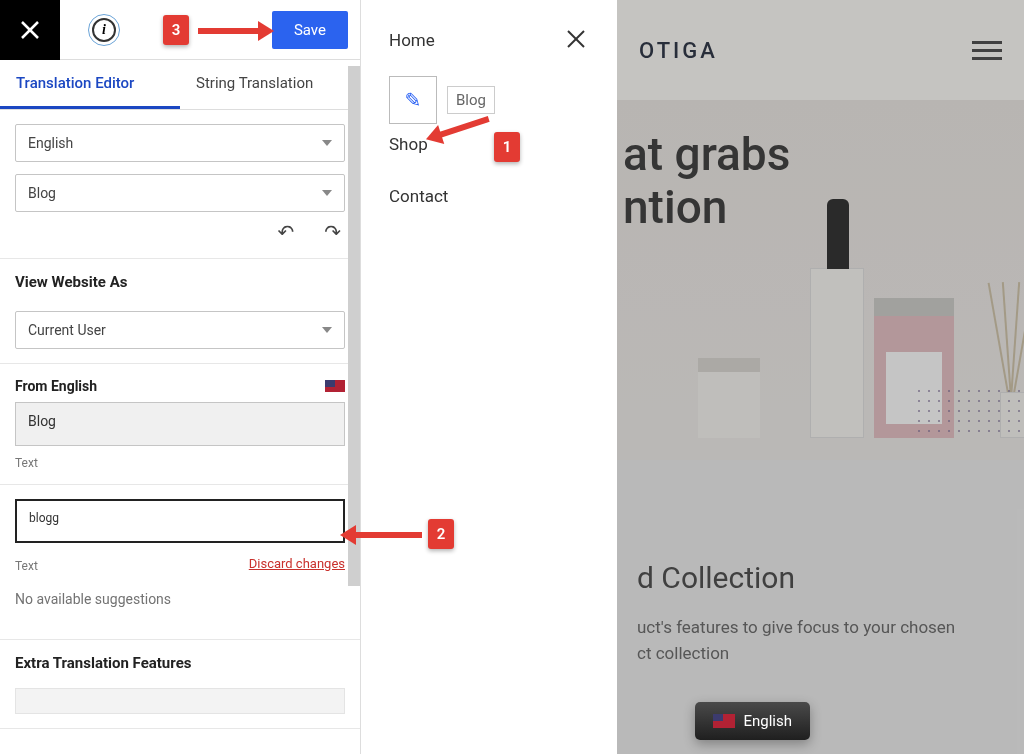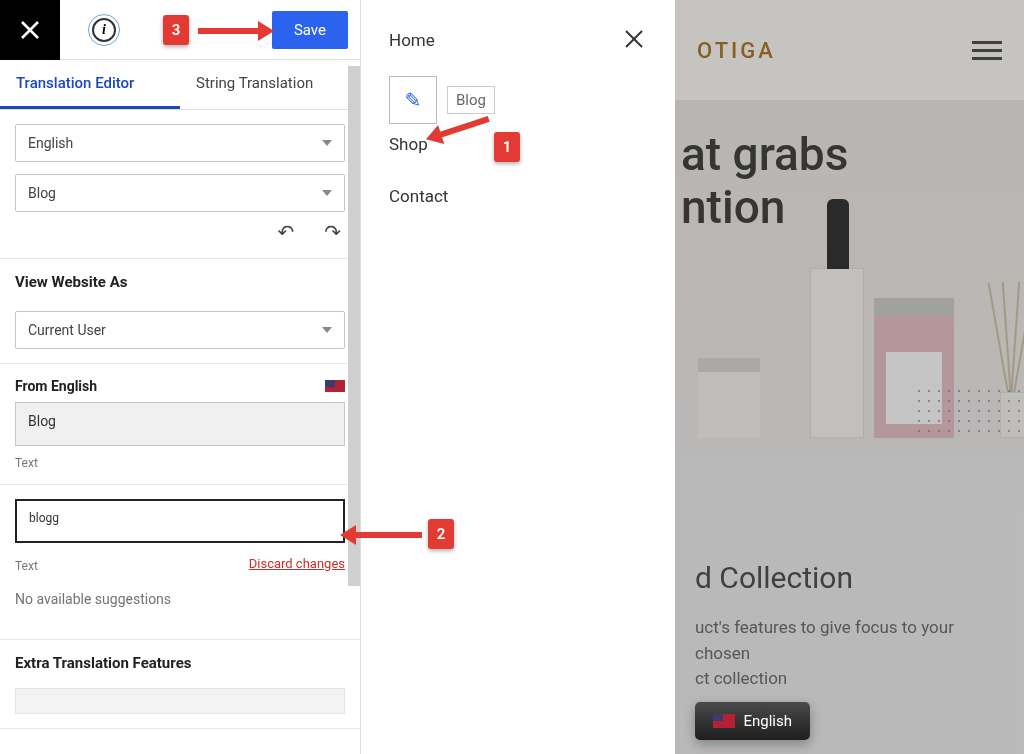--- a/index.html
+++ b/index.html
@@ -38,33 +38,33 @@
   .ta-readonly { width:100%; border:1px solid #c5c5c5; background:#f0f0f0; padding:10px 12px; font-size:14px; color:#333; height:44px; resize:none; }
   .ta-edit { width:100%; border:2px solid #222; background:#fff; padding:10px 12px; font-size:12px; color:#333; height:44px; resize:none; }
   .subtext { font-size:12px; color:#777; margin-top:6px; }
   .discard-row { display:flex; justify-content:space-between; align-items:center; margin-top:6px; }
   .discard-link { color:#c9302c; font-size:13px; text-decoration:underline; cursor:pointer;margin-left:43px; }
   .nosugg { color:#737373; font-size:14px; padding-top:18px; }
 
   .scroll-thumb { position:absolute; right:0; top:66px; width:12px; height:520px; background:#cfcfcf; }
 
   
-  .menu-panel { width: 314px; background:#fff; padding:30px 28px 0 28px; position:relative; }
+  .menu-panel { width: 256px; background:#fff; padding:30px 28px 0 28px; position:relative; }
   .menu-close { position:absolute; top:28px; right:30px; font-size:24px; color:#333; cursor:pointer; }
   .menu-list { display:flex; flex-direction:column; gap:32px; font-size:17px; color:#333; }
   .edit-box { width:48px; height:48px; border:1px solid #bbb; display:flex; align-items:center; justify-content:center; margin: -6px 0; }
   .pencil { color:#2860f5; font-size:20px; }
   .blog-with-edit { display:flex; align-items:center; gap:10px; }
   .blog-label { border:1px solid #ccc; padding:4px 8px; font-size:15px; color:#666; }
 
   
   .site-preview { flex:1; position:relative; background:#ededed; }
   .dim { position:absolute; inset:0; background:rgba(90,90,90,0.35); }
   .site-header { position:absolute; left:0; right:0; top:0; height:100px; background:#fffef9; display:flex; align-items:center; justify-content:space-between; padding:0 22px; }
-  .brand { font-size:22px; letter-spacing:3px; color:#a16207; font-weight:500; }
+  .brand { font-size:22px; letter-spacing:3px; color:#0f172a; font-weight:500; }
   .burger { display:flex; flex-direction:column; gap:5px; cursor:pointer; }
   .burger span { display:block; width:30px; height:3px; background:#333; }
   .hero { position:absolute; top:100px; left:0; right:0; height:360px; background:linear-gradient(180deg,#ece7e2 0%, #efece9 100%); overflow:hidden; }
   .hero-text { position:absolute; left:6px; top:28px; font-size:46px; color:#222; font-weight:500; line-height:1.15; }
   
   .bottle { position:absolute; bottom:22px; right:160px; width:54px; height:170px; background:#f9f7f3; border:1px solid #ddd; }
   .bottle::before { content:""; position:absolute; top:-70px; left:16px; width:22px; height:70px; background:#111; border-radius:6px 6px 0 0; }
   .jar-pink { position:absolute; bottom:22px; right:70px; width:80px; height:140px; background:#e4b8bd; border-top:18px solid #c8c8c4; }
   .jar-label { position:absolute; left:12px; top:36px; width:56px; height:72px; background:#fff; }
   .jar-small { position:absolute; bottom:22px; right:264px; width:62px; height:80px; background:#f6f4f0; border-top:14px solid #d7d4ce; }

